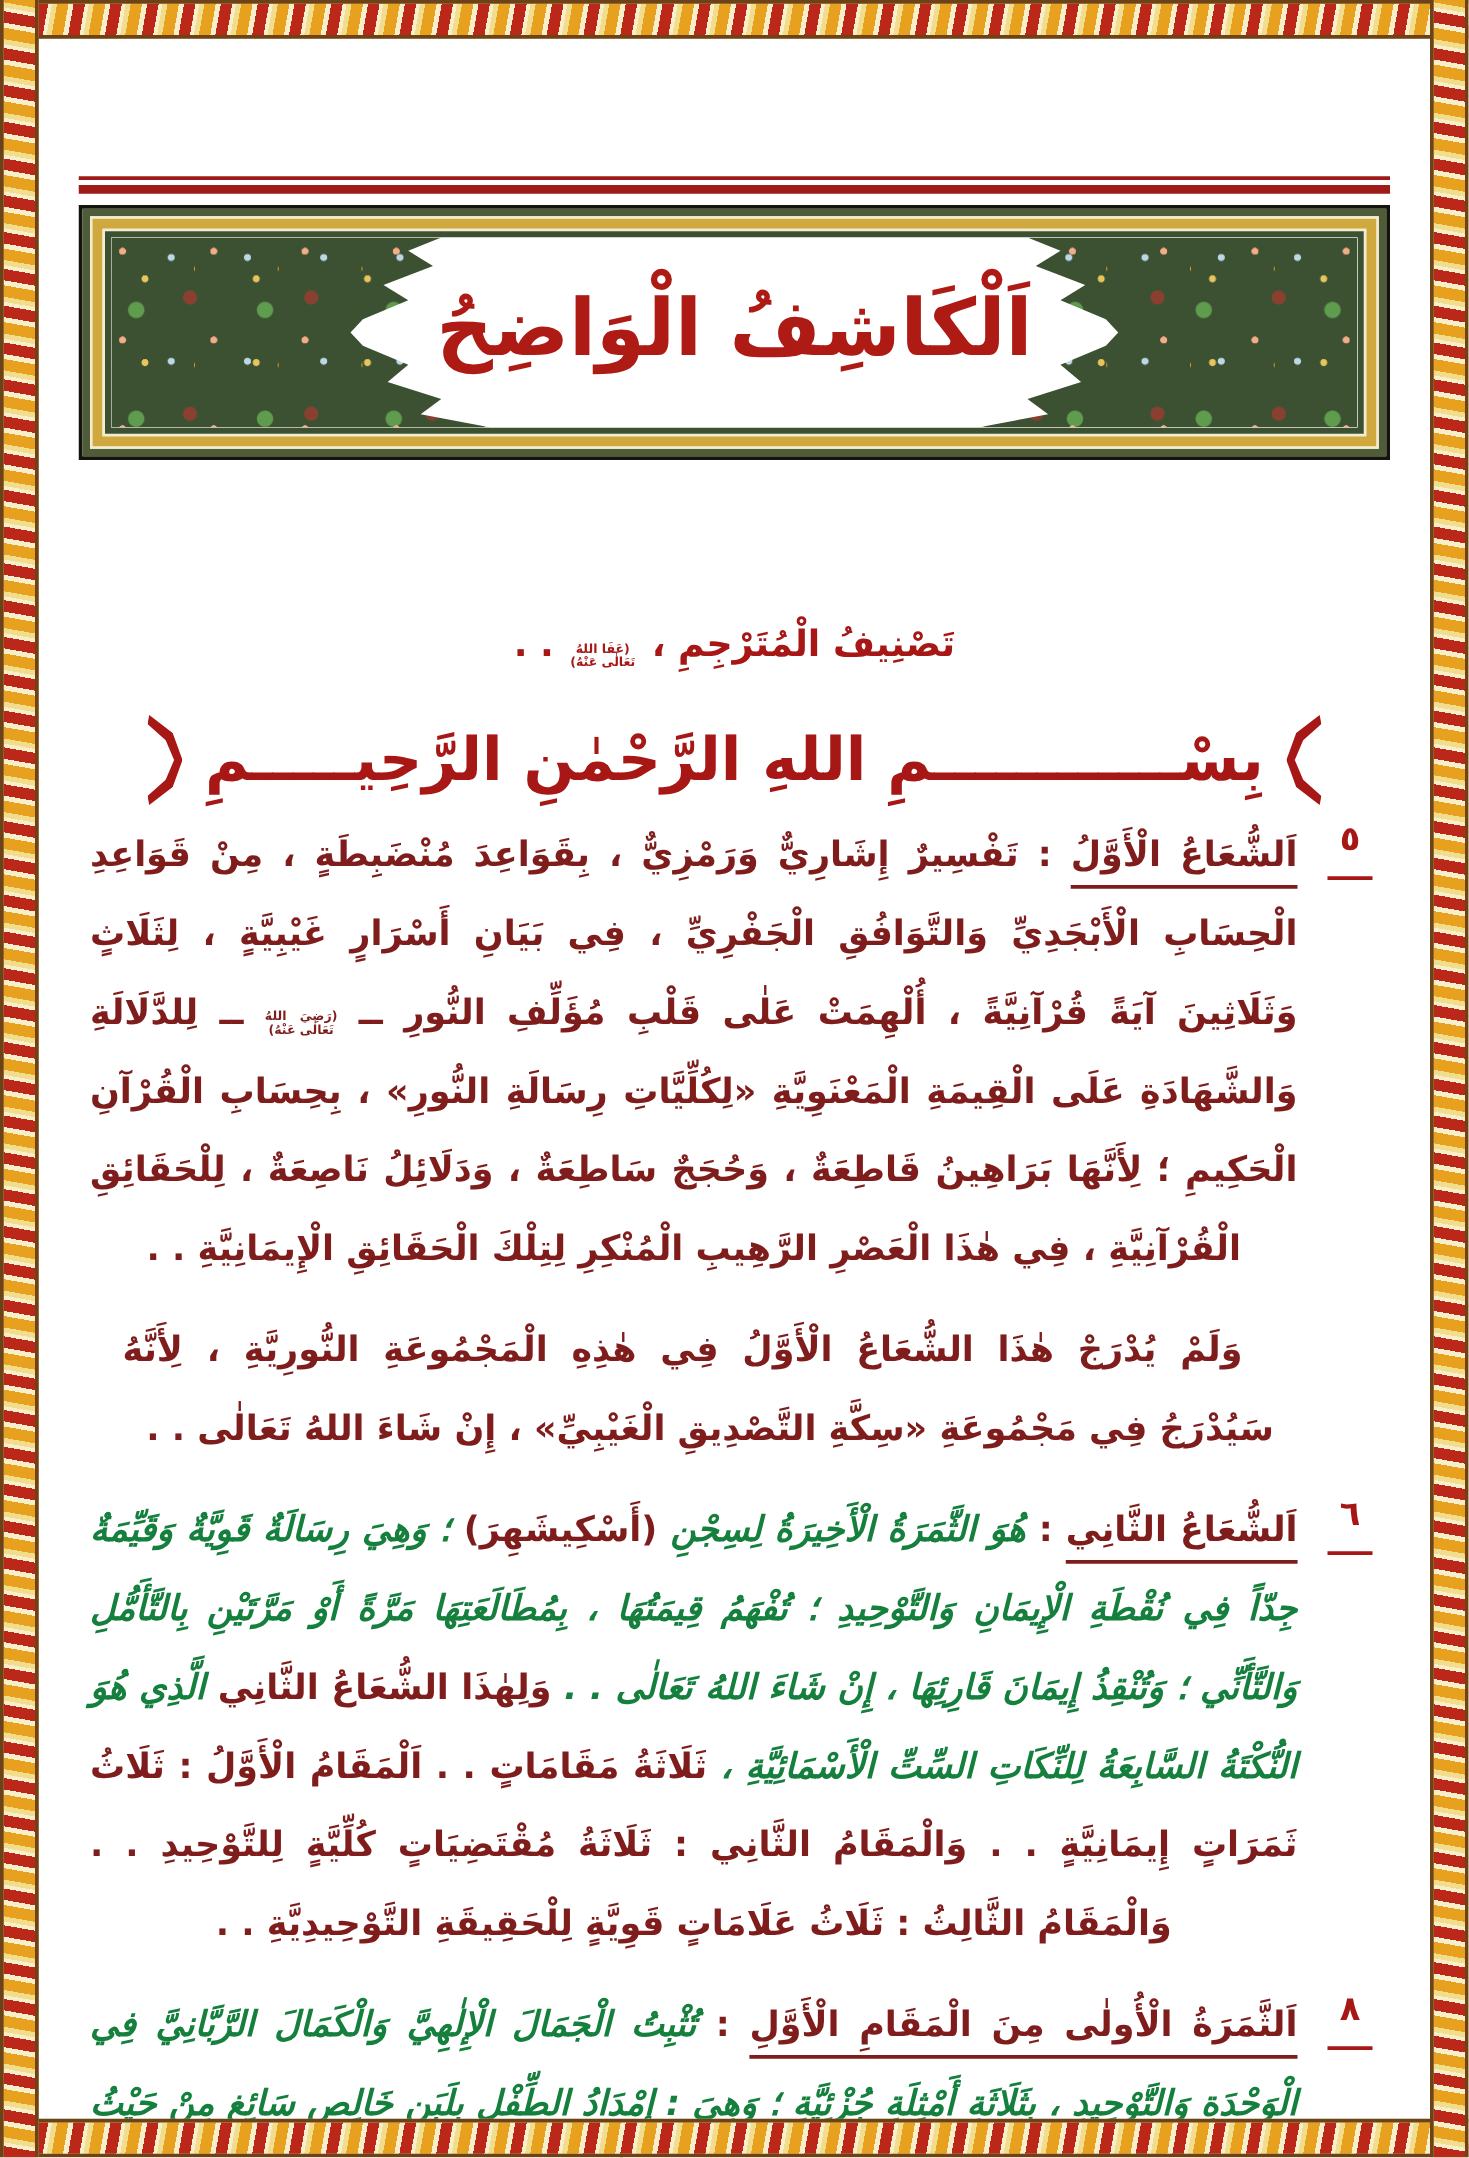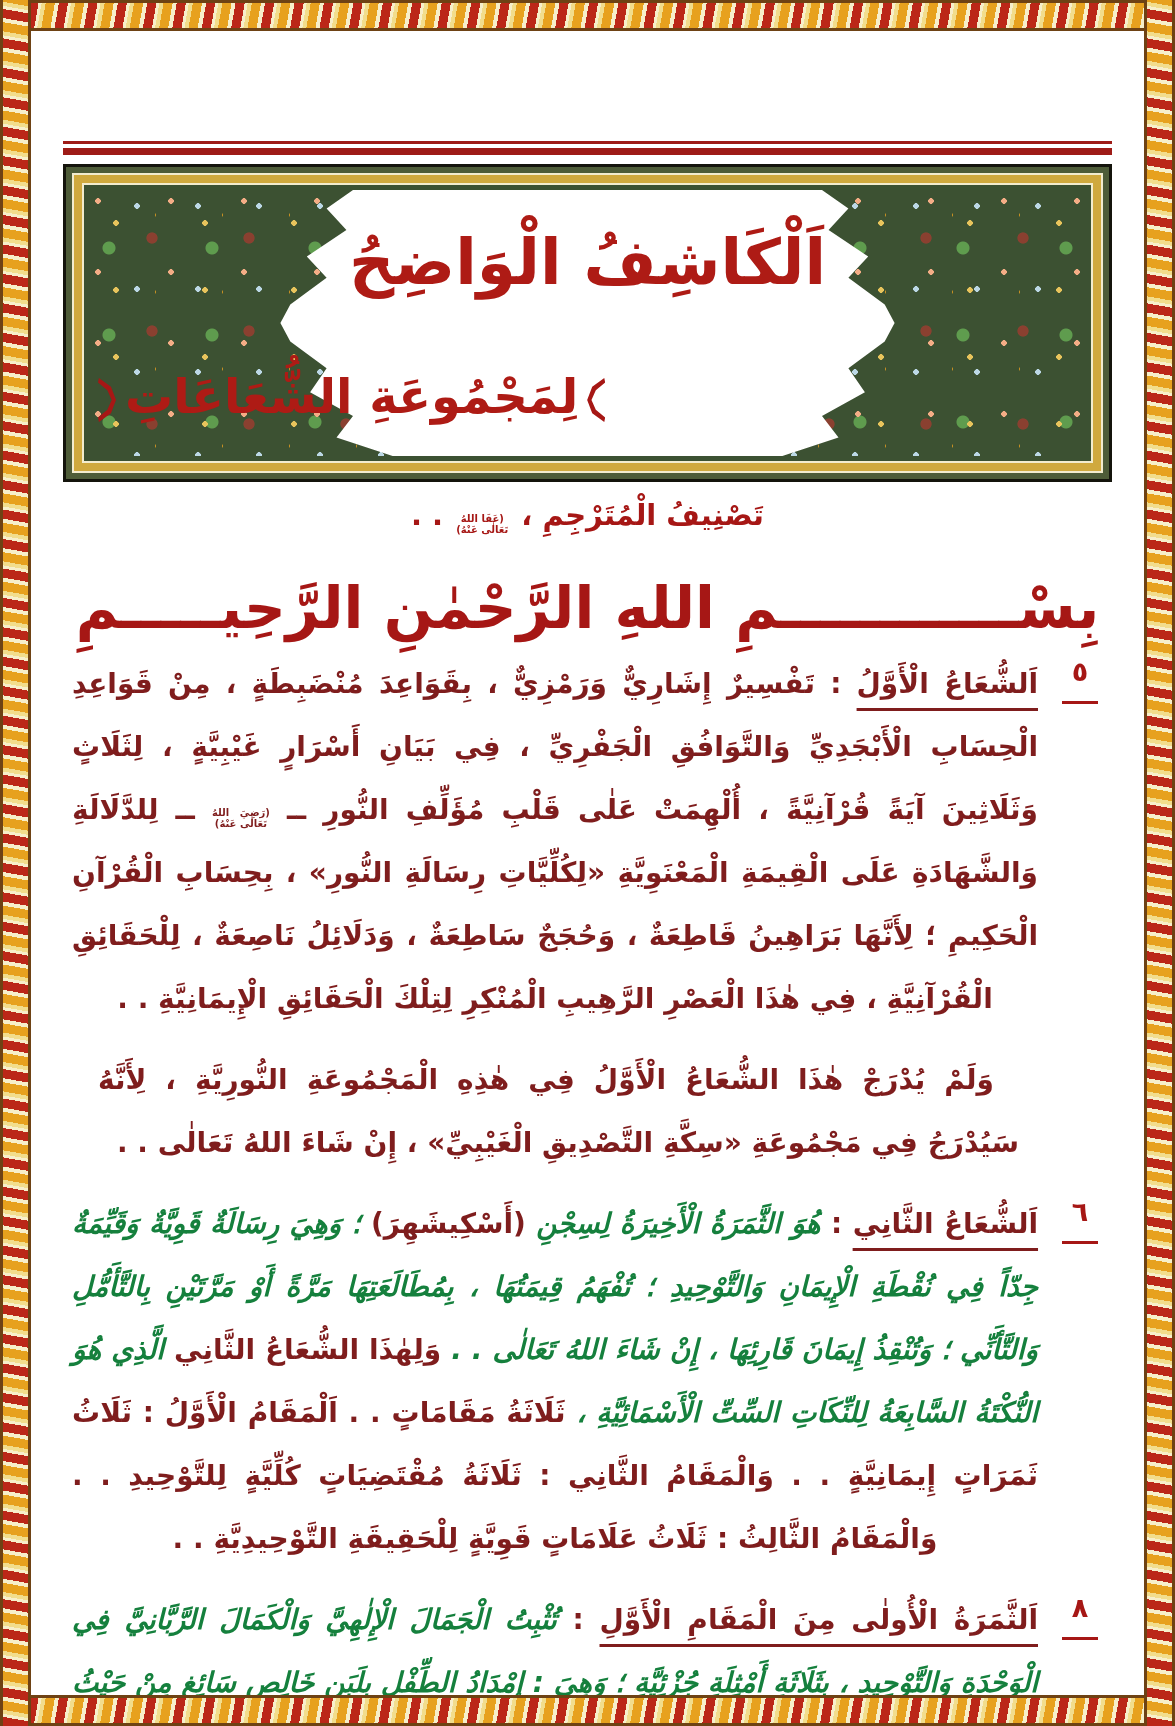--- a/index.html
+++ b/index.html
@@ -40,21 +40,21 @@
   .page-range {
     position:absolute; top:8px; left:auto; right:auto;
     right:118px; font-size:33px; font-weight:bold; color:#a61715;
   }
   .rules { position:absolute; top:141px; left:63px; right:63px; z-index:5; }
   .rule-thin  { height:3px; background:#9e1b17; margin-bottom:4px; }
   .rule-thick { height:7px; background:#9e1b17; }
 
   
   .banner {
-    position:absolute; top:164px; left:63px; right:63px; height:318px;
+    position:absolute; top:164px; left:63px; right:63px; height:204px;
     box-sizing:border-box; border:3px solid #14140c; background:#fff;
   }
   .b1 { position:absolute; inset:0; border:6px solid #4e5c38; }
   .b2 { position:absolute; inset:0; border:2px solid #f3ecce; }
   .b3 { position:absolute; inset:0; border:8px solid #d0a93e; }
   .b4 { position:absolute; inset:0; border:2px solid #f3ecce; }
   .b5 { position:absolute; inset:0; border:5px solid #3c5132; }
   .banner-content { position:absolute; inset:0; background:#ffffff; overflow:hidden; }
 
   .orn {
@@ -103,21 +103,21 @@
     font-size:29px; font-weight:bold; color:#a61715;
   }
   .inline-seal {
     display:inline-block; width:58px; font-size:10px; line-height:11px;
     vertical-align:-8px; font-weight:bold; color:inherit;
     white-space:normal;
   }
   .basmala {
     position:absolute; top:556px; left:60px; right:60px; height:104px;
     display:flex; align-items:center; justify-content:center;
-    font-size:58px; font-weight:bold; color:#a61715;
+    font-size:48px; font-weight:bold; color:#a61715;
   }
   .basmala-text { padding:0 6px; white-space:nowrap; }
 
   
   .body {
     position:absolute; top:652px; right:137px; left:72px; z-index:2;
     font-size:28px; font-weight:bold; line-height:63px;
   }
   .para {
     margin:0 0 18px 0; text-align:justify; text-align-last:center;

